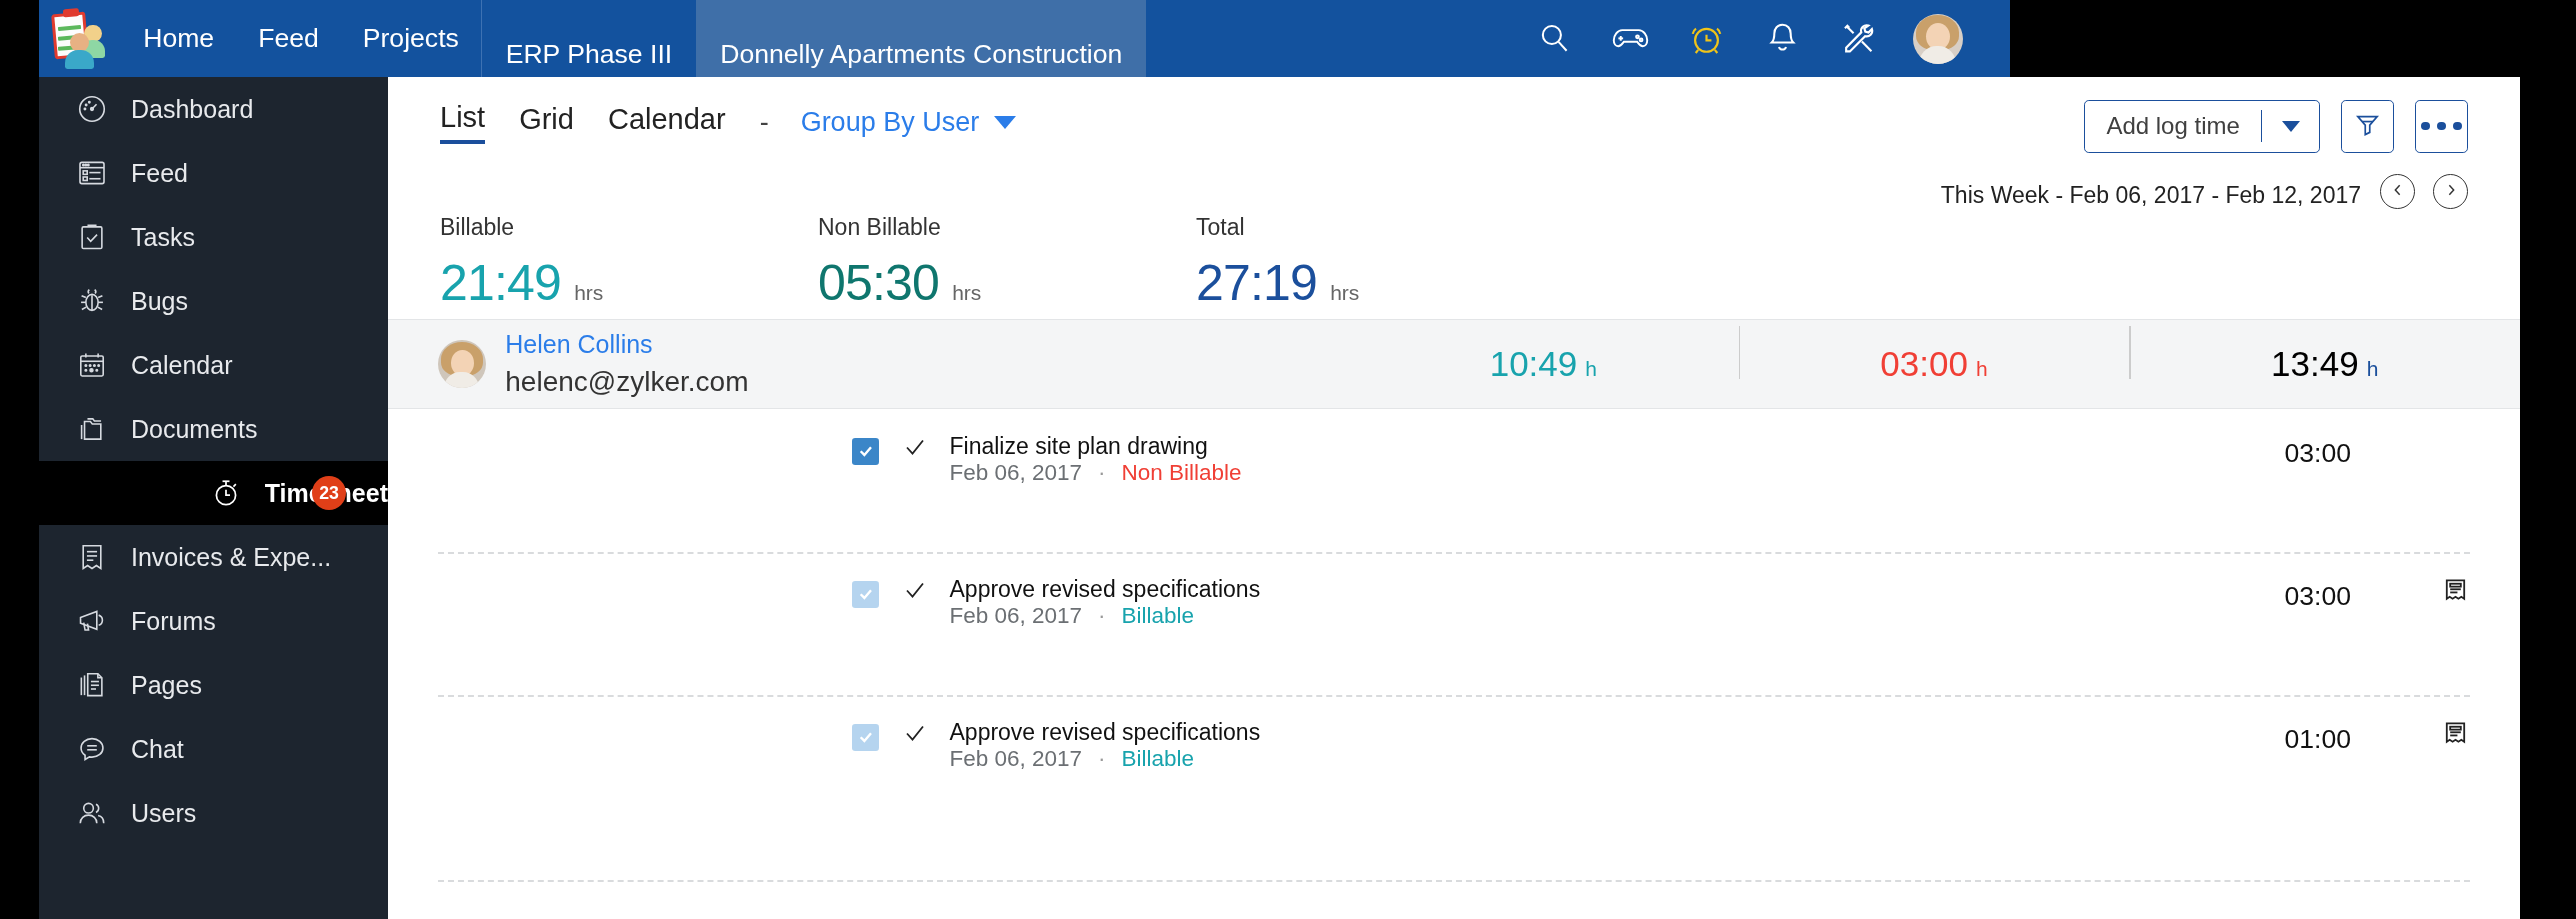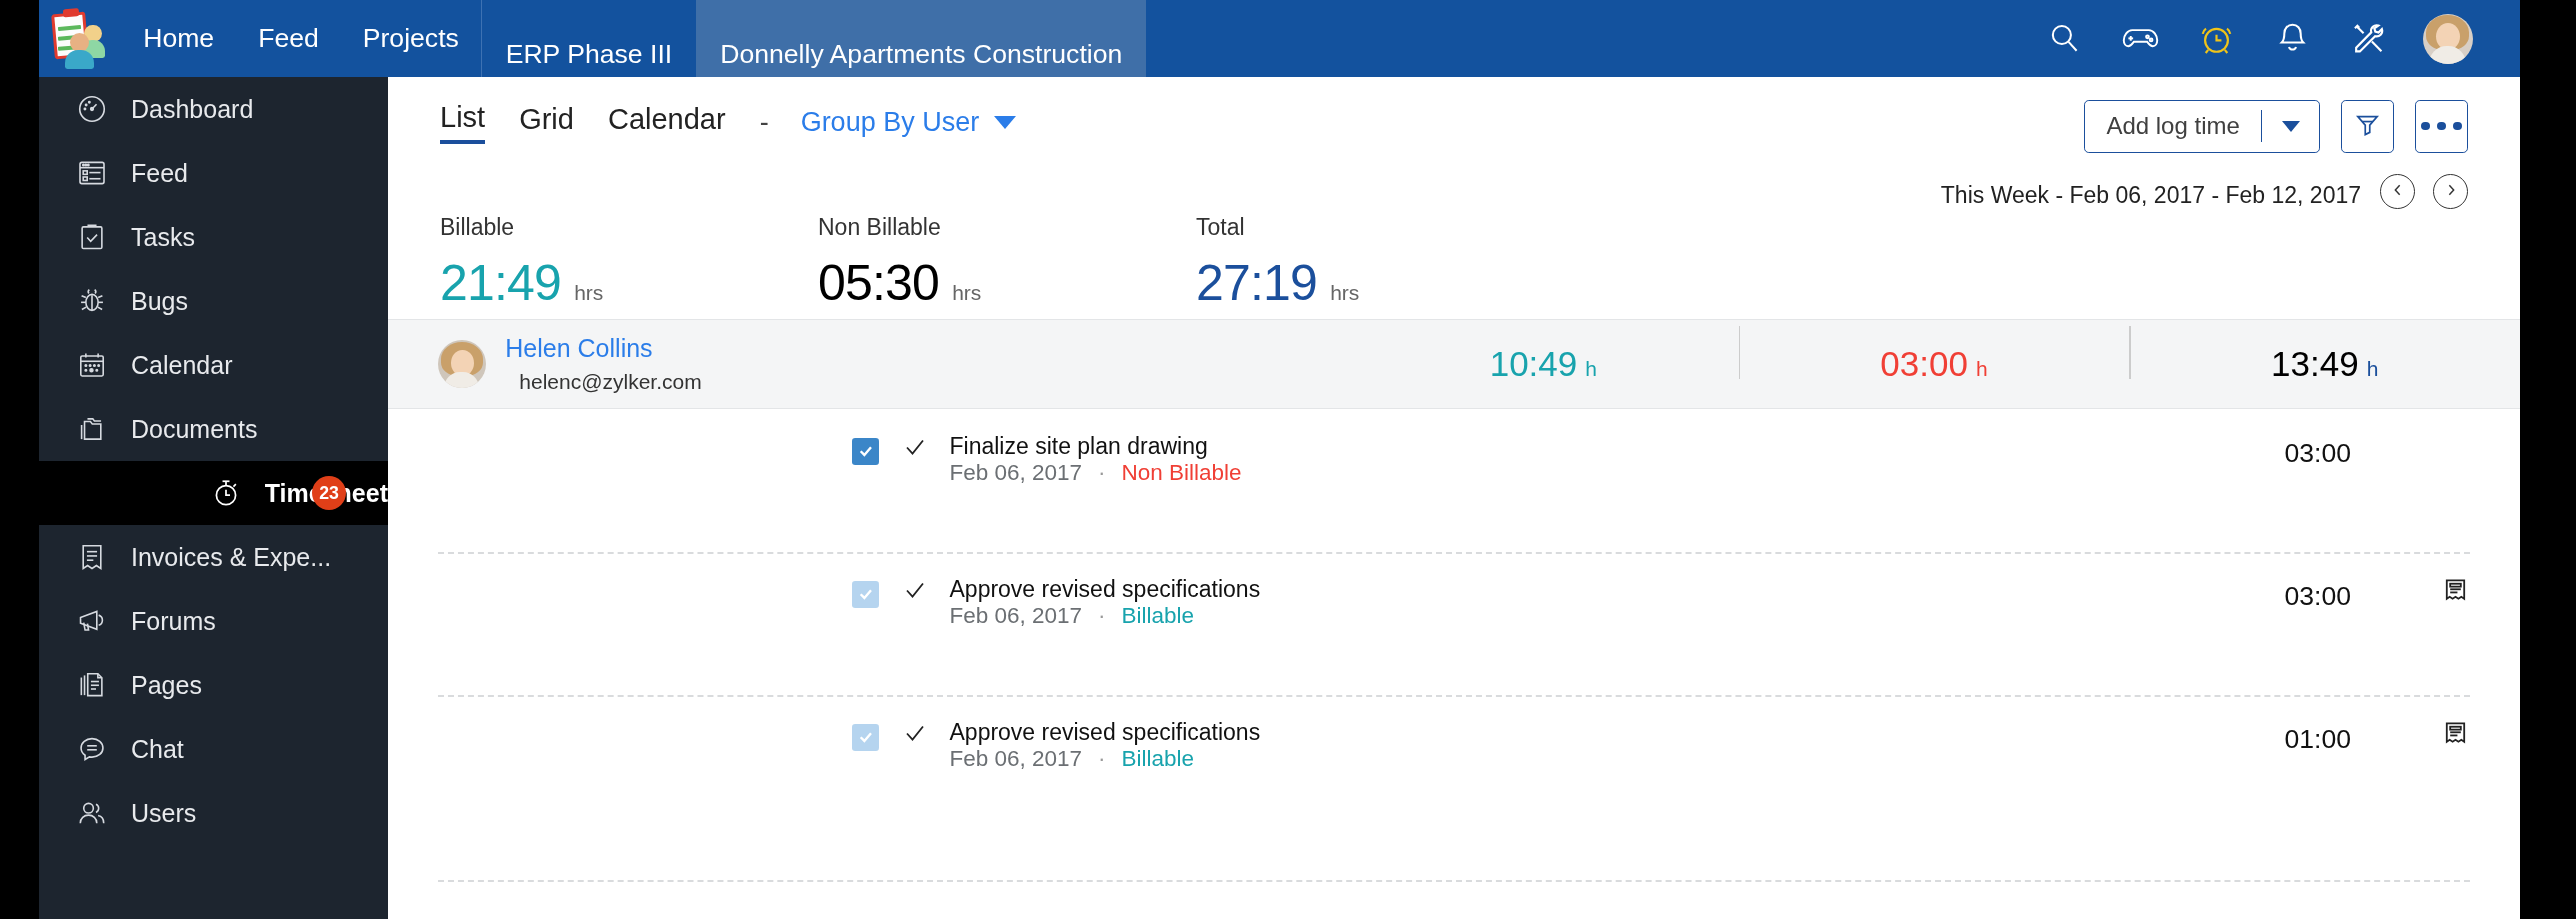--- a/index.html
+++ b/index.html
@@ -3,21 +3,21 @@
 <meta charset="utf-8">
 <style>
   * { margin:0; padding:0; box-sizing:border-box; }
   html,body { width:2576px; height:919px; background:#000; overflow:hidden; }
   body { font-family:"Liberation Sans", sans-serif; }
 
   .screen { position:relative; width:2576px; height:919px; background:#000; }
 
   
   .topbar {
-    position:absolute; left:39px; top:0; width:2481px; height:77px;
+    position:absolute; left:39px; top:0; width:1971px; height:77px;
     background:#13529e; display:flex; align-items:center;
   }
   .logo { width:63px; height:63px; margin-left:3.2px; margin-right:16px; position:relative; flex:none; }
   .logo .clip { position:absolute; left:11.3px; top:6.4px; width:34px; height:45px; background:#fdfdfd;
      border:3.2px solid #e03b2f; border-radius:3.2px; transform:rotate(-5deg); }
   .logo .clip:before { content:""; position:absolute; left:8.9px; top:-7.2px; width:16px; height:8px;
      background:#e03b2f; border-radius:2.4px; }
   .logo .ln { position:absolute; height:4px; background:#5cb85c; border-radius:0.8px; left:16px; transform:rotate(-5deg); }
   .logo .l1 { top:19.3px; width:22.5px; }
   .logo .l2 { top:29px; width:17.7px; }
@@ -117,21 +117,21 @@
     background:#f4f5f6; border-top:1.6px solid #e3e5e7; border-bottom:1.6px solid #e3e5e7;
     position:relative;
   }
   .userinfo { display:flex; align-items:center; padding-left:50px; width:960px; }
   .uavatar { width:48px; height:48px; border-radius:50%; overflow:hidden; background:#cfc6bb; position:relative; flex:none; }
   .uavatar .h { position:absolute; left:3.2px; top:2.4px; width:42px; height:34px; border-radius:50% 50% 40% 40%; background:#c9a06a; }
   .uavatar .f { position:absolute; left:13px; top:9.7px; width:22.5px; height:26px; border-radius:50%; background:#f3d3b5; }
   .uavatar .b { position:absolute; left:6.4px; bottom:0; width:35px; height:16px; border-radius:16px 16px 0 0; background:#f0ece6; }
   .unames { margin-left:19.3px; }
   .uname { font-size:25px; color:#2b7de9; cursor:pointer; }
-  .umail { font-size:21px; color:#333; margin-top:6.4px;margin-left:14px; }
+  .umail { font-size:28px; color:#333; margin-top:6.4px; }
   .ucell { flex:1; text-align:center; position:relative; display:flex; align-items:baseline; justify-content:center; }
   .ucell + .ucell:before { content:""; position:absolute; left:0; top:-17.7px; height:53px; width:1.6px; background:#ccc; }
   .uval { font-size:35px; font-weight:500; }
   .uunit { font-size:21px; margin-left:8px; }
 
   
   .tasks { padding-left:0; }
   .task {
     display:flex; align-items:flex-start; height:143px; position:relative; padding-top:24px;
   }
@@ -464,21 +464,21 @@
       <div class="stat">
         <div class="slbl">Billable</div>
         <div class="row">
           <span class="sval" style="color:#18a3ad">21:49</span>
           <span class="sunit">hrs</span>
         </div>
       </div>
       <div class="stat">
         <div class="slbl">Non Billable</div>
         <div class="row">
-          <span class="sval" style="color:#000000">05:30</span>
+          <span class="sval" style="color:#0f766e">05:30</span>
           <span class="sunit">hrs</span>
         </div>
       </div>
       <div class="stat">
         <div class="slbl">Total</div>
         <div class="row">
           <span class="sval" style="color:#1b4f9c">27:19</span>
           <span class="sunit">hrs</span>
         </div>
       </div>

